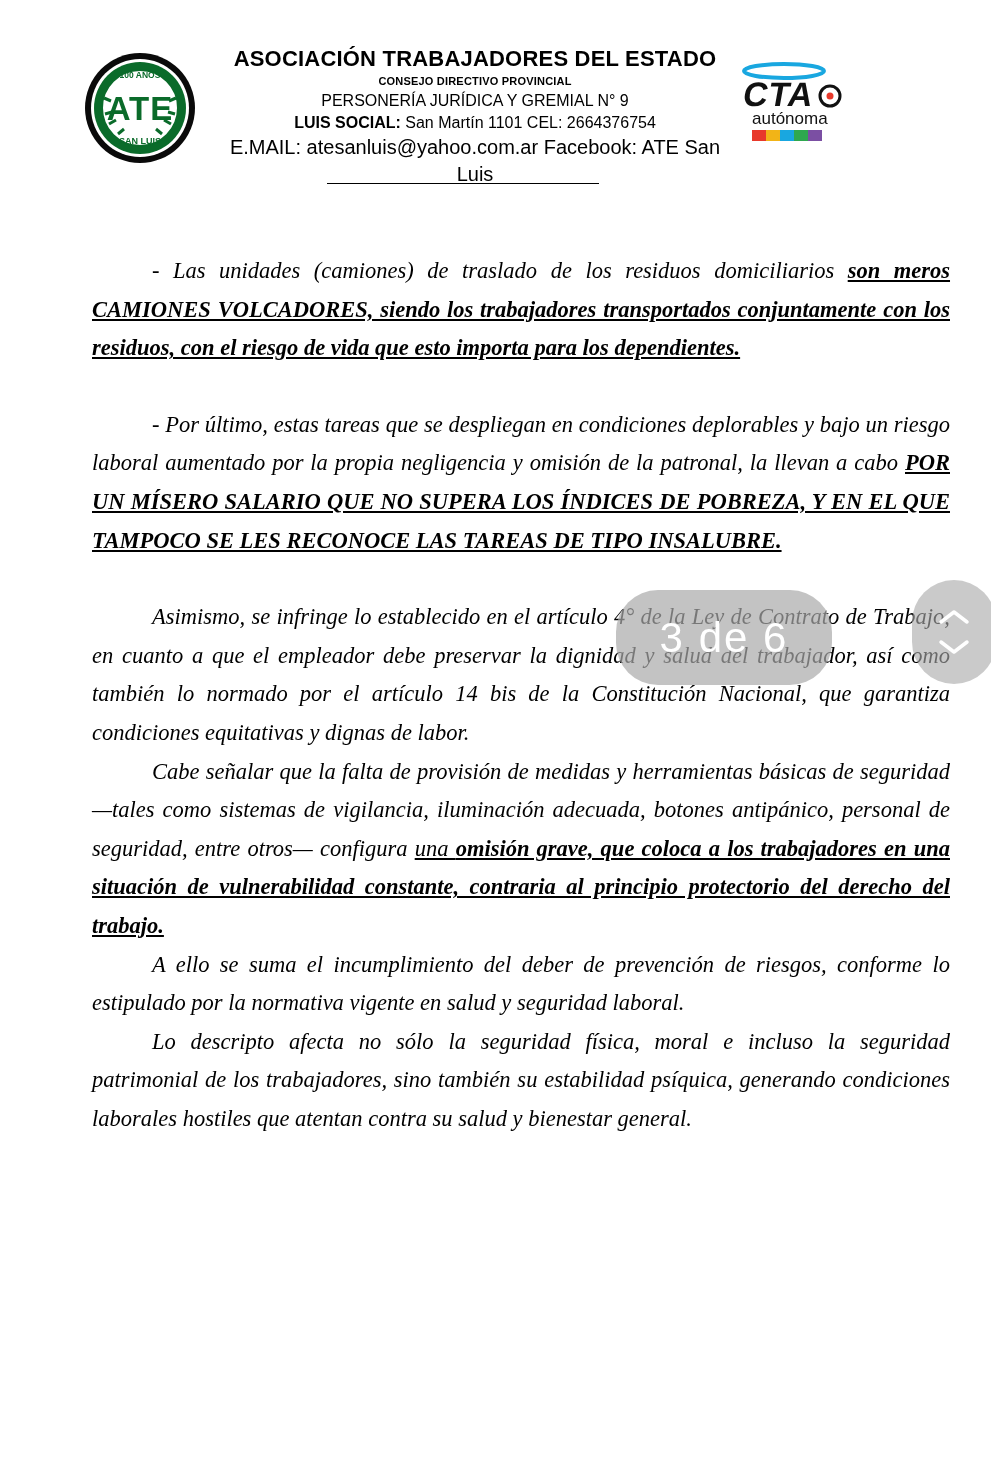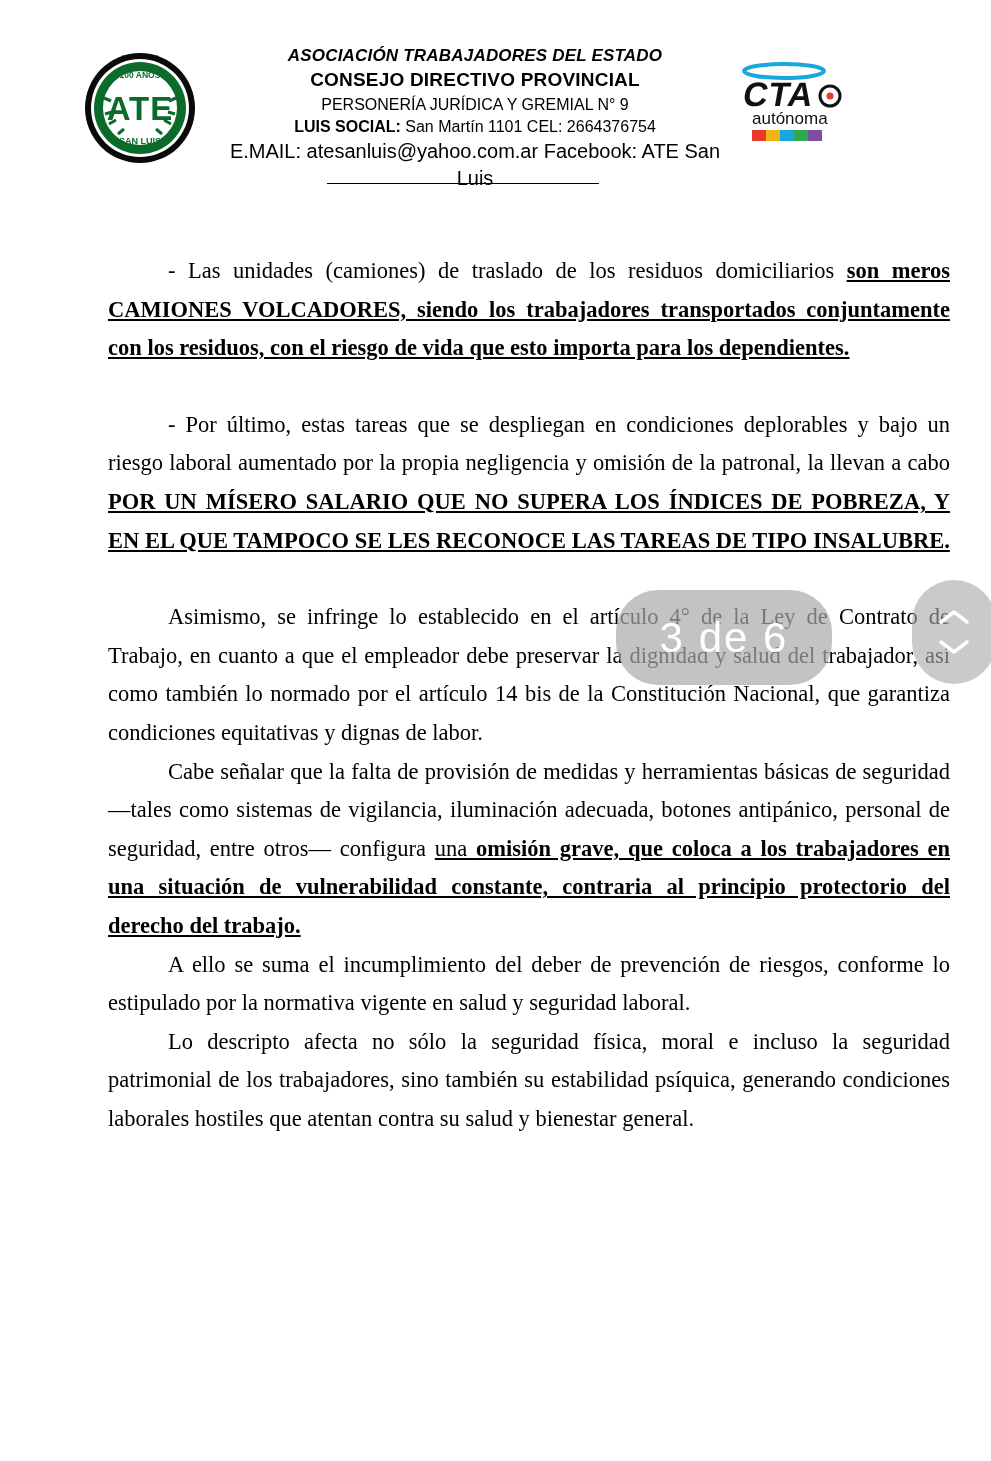--- a/index.html
+++ b/index.html
@@ -43,27 +43,26 @@
   .header-text {
     position: absolute;
     left: 215px;
     top: 44px;
     width: 520px;
     text-align: center;
     font-family: "Liberation Sans", sans-serif;
     line-height: 1.38;
   }
   .header-text .l1 {
-    font-size: 17px;
+    font-size: 22px;
     font-weight: bold;
     letter-spacing: 0.2px;
-    font-style: italic;
   }
   .header-text .l2 {
-    font-size: 19px;
+    font-size: 11px;
     font-weight: bold;
     letter-spacing: 0.2px;
   }
   .header-text .l3 {
     font-size: 16px;
     font-weight: normal;
   }
   .header-text .l4 {
     font-size: 16px;
     font-weight: bold;
@@ -95,23 +94,24 @@
     position: absolute;
     left: 92px;
     top: 252px;
     width: 858px;
     font-size: 22.5px;
     line-height: 38.6px;
     text-align: justify;
     color: #000;
   }
   .content p {
-    margin: 0 0 0 16px;
+    margin: 0 0 0 0;
     text-align: justify;
     text-justify: inter-word;
+    font-style: italic;
   }
   .content p.indent { text-indent: 60px; }
   .content p.gap { margin-top: 38px; }
   b.u {
     font-weight: bold;
     text-decoration: underline;
   }
   span.u {
     text-decoration: underline;
   }

